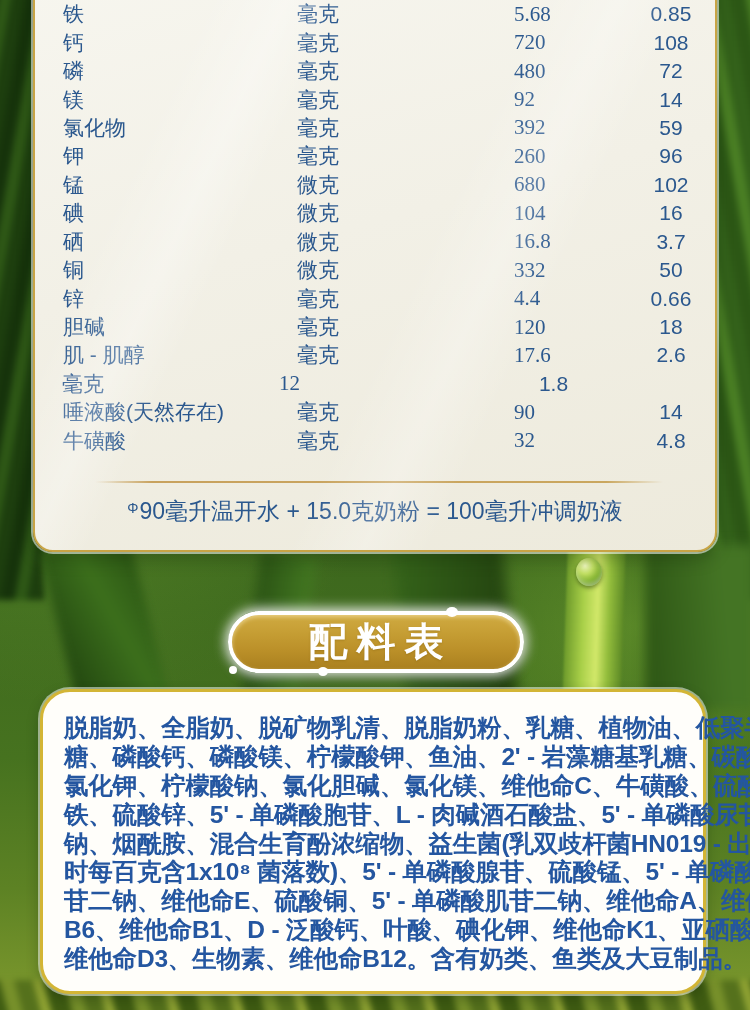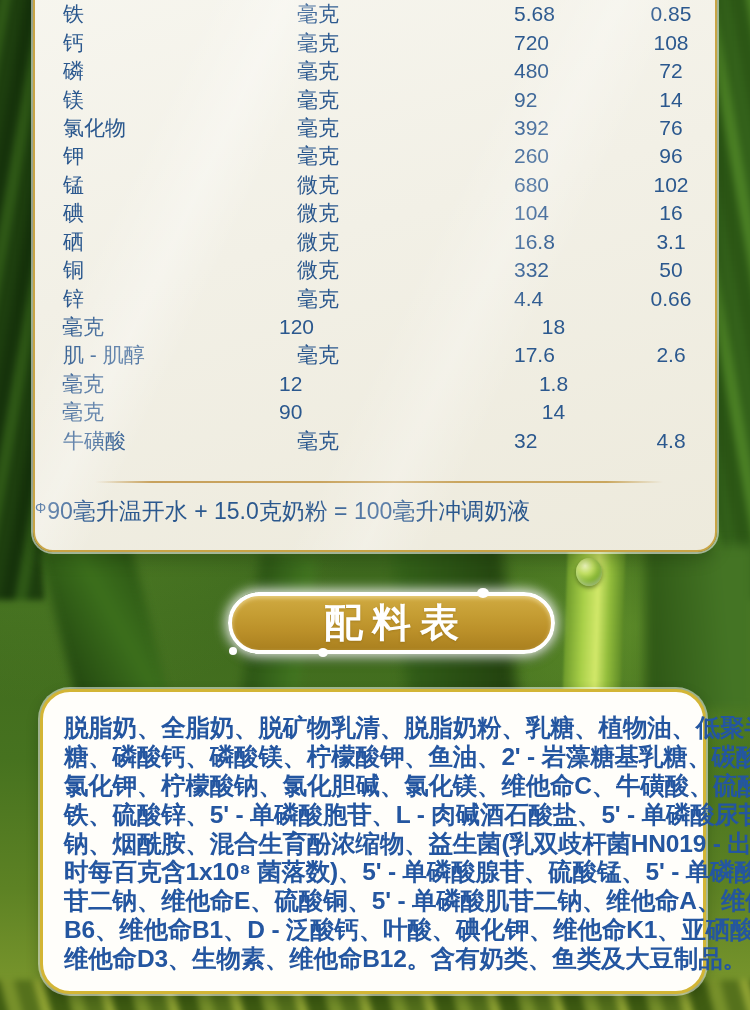--- a/index.html
+++ b/index.html
@@ -41,29 +41,29 @@
     box-sizing:border-box; z-index:2;
     background:linear-gradient(165deg,#f7f6ef 0%,#f2f0e6 45%,#edeadc 100%);
     border:2px solid #c8a445; border-radius:14px 14px 20px 20px;
     box-shadow:0 0 0 2px rgba(255,255,255,.55), 0 8px 16px rgba(10,30,5,.25);
     padding-top:32px; }
   .panel-streaks { position:absolute; inset:0; border-radius:inherit; pointer-events:none; opacity:.55;
     background:linear-gradient(115deg,transparent 20%,rgba(255,255,255,.55) 28%,transparent 34%,transparent 55%,rgba(255,255,255,.45) 63%,transparent 70%); }
   .row { display:flex; align-items:center; height:28.45px; color:#2b588e; font-size:21px; font-weight:500; }
   .c1 { width:235px; padding-left:28px; box-sizing:border-box; }
   .c2 { width:217px;margin-left:27px; }
-  .c3 { width:113px; }
+  .c3 { width:113px;font-family:Liberation Serif, serif; }
   .c4 { flex:1;text-align:center; }
   .divider { height:2px; margin:26px 52px 0 60px;
     background:linear-gradient(90deg,rgba(190,150,80,0),#c8a25e 10%,#caa75f 90%,rgba(190,150,80,0)); }
-  .footnote { margin:13px 0 16px; font-size:23px; color:#2b588e; font-weight:500; }
+  .footnote { margin:13px 0 16px; text-align:center; font-size:23px; color:#2b588e; font-weight:500; }
   .footnote sup { font-size:14px; vertical-align:6px; margin-right:1px; }
 
   
-  .badge { position:absolute; left:228px; top:592px; width:327px; height:62px; box-sizing:border-box; z-index:3;
+  .badge { position:absolute; left:228px; top:611px; width:296px; height:62px; box-sizing:border-box; z-index:3;
     border:4px solid #ffffff; border-radius:34px;
     background:linear-gradient(180deg,#d0aa41 0%,#c59d33 35%,#bb9029 65%,#aa801f 100%);
     box-shadow:0 0 12px 3px rgba(255,255,255,.85), 0 6px 12px rgba(10,30,5,.35), inset 0 2px 4px rgba(255,240,190,.55);
     display:flex; align-items:center; justify-content:center; }
   .badge-label { color:#ffffff; font-size:39px; font-weight:bold; letter-spacing:9px; padding-left:9px;
     text-shadow:0 1px 2px rgba(120,90,10,.35); }
   .glint { position:absolute; background:#fff; border-radius:50%; filter:blur(.5px); }
   .g1 { width:12px; height:10px; top:-8px; right:62px; }
   .g2 { width:10px; height:9px; bottom:-7px; left:86px; }
   .g3 { width:8px; height:8px; bottom:-5px; left:-3px; }
@@ -119,21 +119,21 @@
       <div class="row">
         <span class="c1">镁</span>
         <span class="c2">毫克</span>
         <span class="c3">92</span>
         <span class="c4">14</span>
       </div>
       <div class="row">
         <span class="c1">氯化物</span>
         <span class="c2">毫克</span>
         <span class="c3">392</span>
-        <span class="c4">76</span>
+        <span class="c4">59</span>
       </div>
       <div class="row">
         <span class="c1">钾</span>
         <span class="c2">毫克</span>
         <span class="c3">260</span>
         <span class="c4">96</span>
       </div>
       <div class="row">
         <span class="c1">锰</span>
         <span class="c2">微克</span>
@@ -143,51 +143,53 @@
       <div class="row">
         <span class="c1">碘</span>
         <span class="c2">微克</span>
         <span class="c3">104</span>
         <span class="c4">16</span>
       </div>
       <div class="row">
         <span class="c1">硒</span>
         <span class="c2">微克</span>
         <span class="c3">16.8</span>
-        <span class="c4">3.1</span>
+        <span class="c4">3.7</span>
       </div>
       <div class="row">
         <span class="c1">铜</span>
         <span class="c2">微克</span>
         <span class="c3">332</span>
         <span class="c4">50</span>
       </div>
       <div class="row">
         <span class="c1">锌</span>
         <span class="c2">毫克</span>
         <span class="c3">4.4</span>
         <span class="c4">0.66</span>
       </div>
       <div class="row">
+        <span class="c1">胆碱</span>
         <span class="c2">毫克</span>
         <span class="c3">120</span>
         <span class="c4">18</span>
       </div>
       <div class="row">
         <span class="c1">肌 - 肌醇</span>
         <span class="c2">毫克</span>
         <span class="c3">17.6</span>
         <span class="c4">2.6</span>
       </div>
       <div class="row">
         <span class="c2">毫克</span>
         <span class="c3">12</span>
         <span class="c4">1.8</span>
       </div>
       <div class="row">
+        <span class="c1">唾液酸(天然存在)</span>
         <span class="c2">毫克</span>
         <span class="c3">90</span>
         <span class="c4">14</span>
       </div>
       <div class="row">
         <span class="c1">牛磺酸</span>
         <span class="c2">毫克</span>
         <span class="c3">32</span>
         <span class="c4">4.8</span>
       </div>

